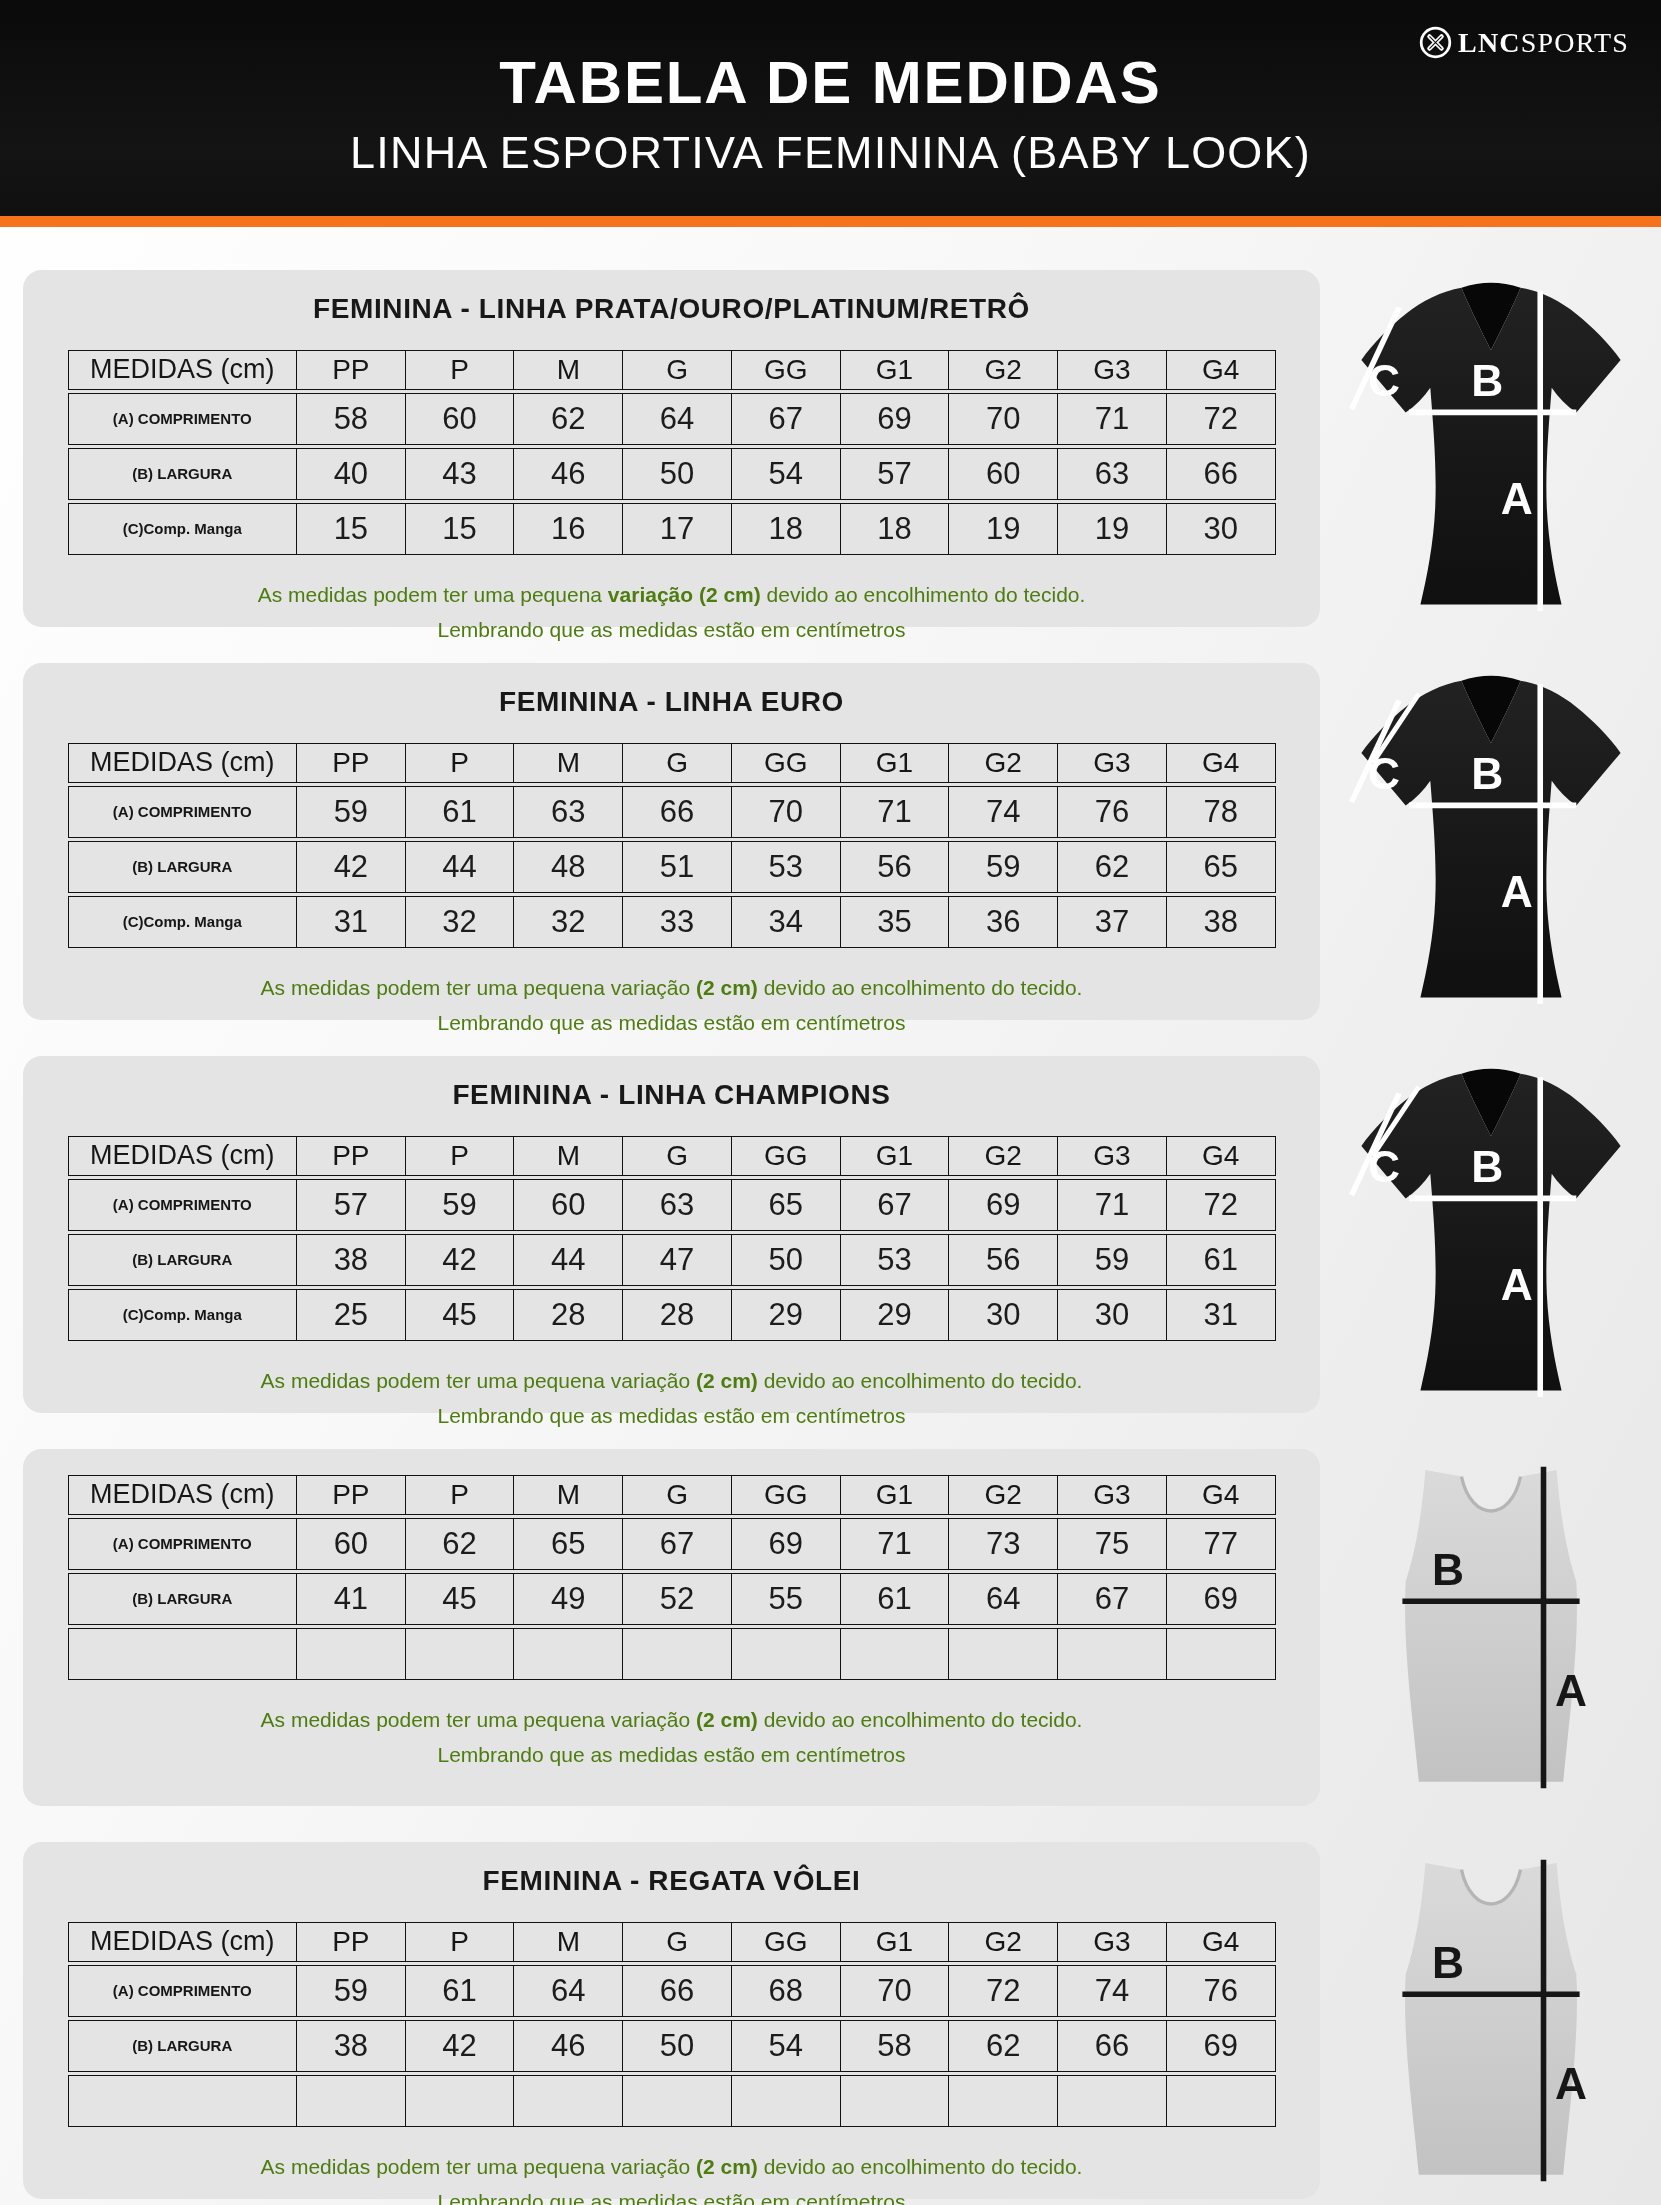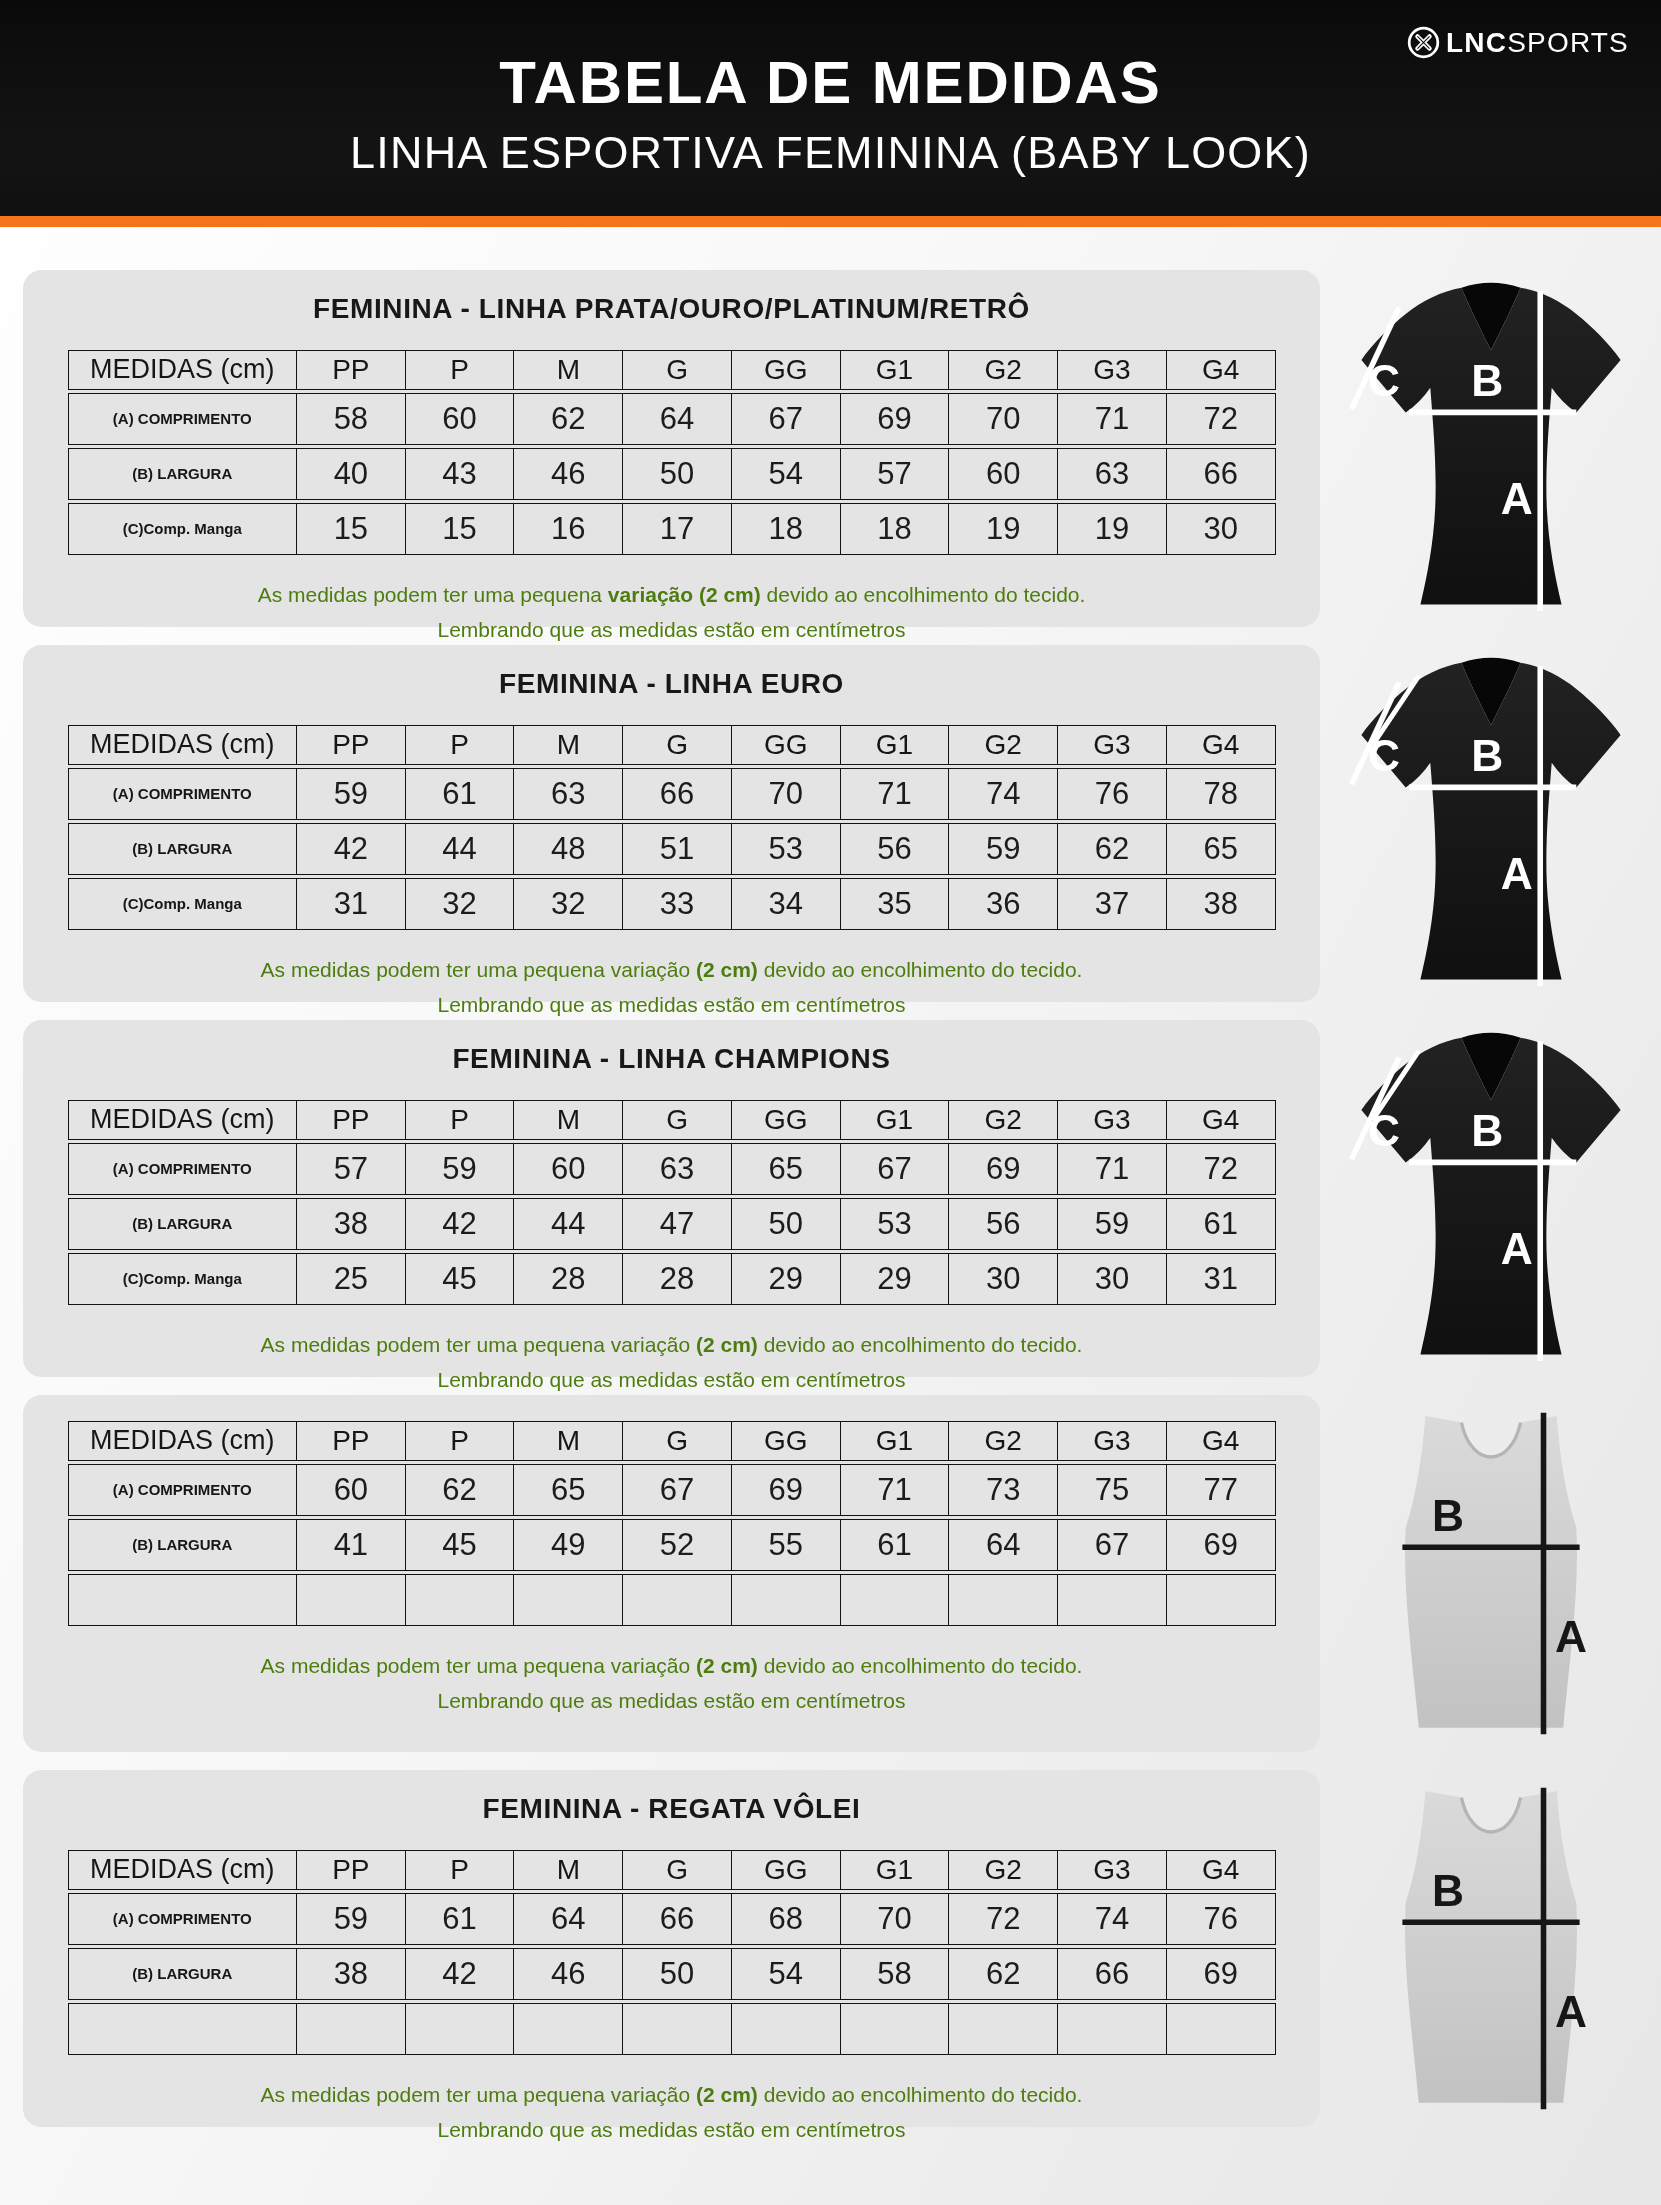--- a/index.html
+++ b/index.html
@@ -14,42 +14,42 @@
   
   .top-banner{
     position:relative;
     height:216px;
     background:linear-gradient(180deg,#0a0a0a 0%,#141414 70%,#101010 100%);
     color:#ffffff;
     text-align:center;
   }
   .brand{
     position:absolute; top:26px; right:32px;
-    display:flex; align-items:center; gap:6.2px;
+    display:flex; align-items:center; gap:6.2px;font-family:Liberation Serif, serif;
   }
   .brand-icon{ width:33px; height:33px; }
   .brand-text{ font-size:28px; letter-spacing:1.2px; display:flex; align-items:baseline; }
   .brand-text .lnc{ font-weight:800; }
   .brand-text .sports{ font-weight:400; }
   .main-title{
     padding-top:48px;
     font-size:60px;
     font-weight:800;
     letter-spacing:1.9px;
   }
   .main-subtitle{
     margin-top:10px;
     font-size:45px;
     font-weight:400;
     letter-spacing:1.2px;
   }
   .orange-bar{ height:10.5px; background:#F4731C; }
 
   
-  .sections{ padding-top:43px; display:flex; flex-direction:column; gap:18px; }
+  .sections{ padding-top:43px; display:flex; flex-direction:column; gap:36px; }
   .section-row{ display:flex; align-items:center; height:357px; }
   .panel{
     margin-left:23px;
     width:1297px; height:357px;
     background:#e4e4e4;
     border-radius:18.5px;
     padding-top:23.4px;
   }
   .panel-title{
     text-align:center;

